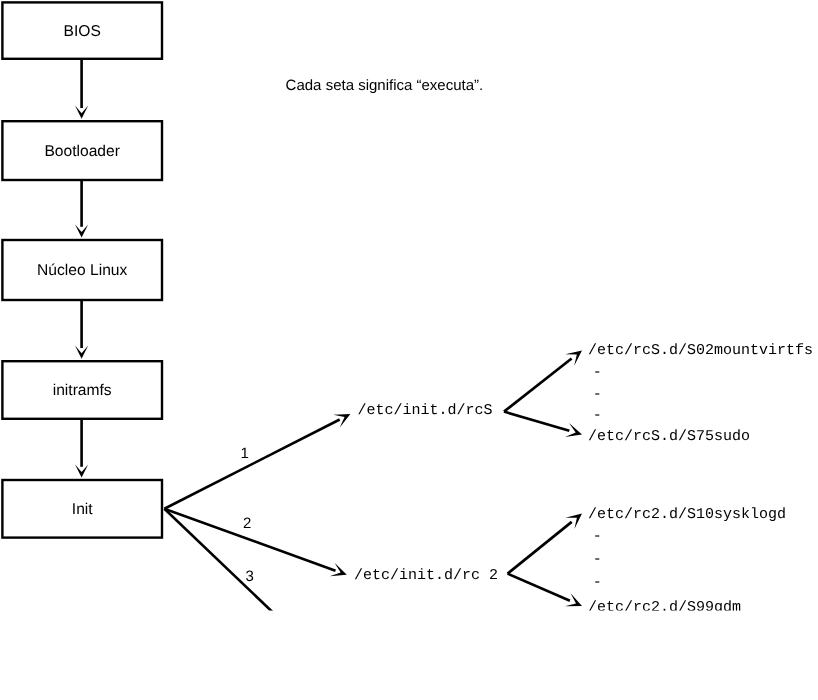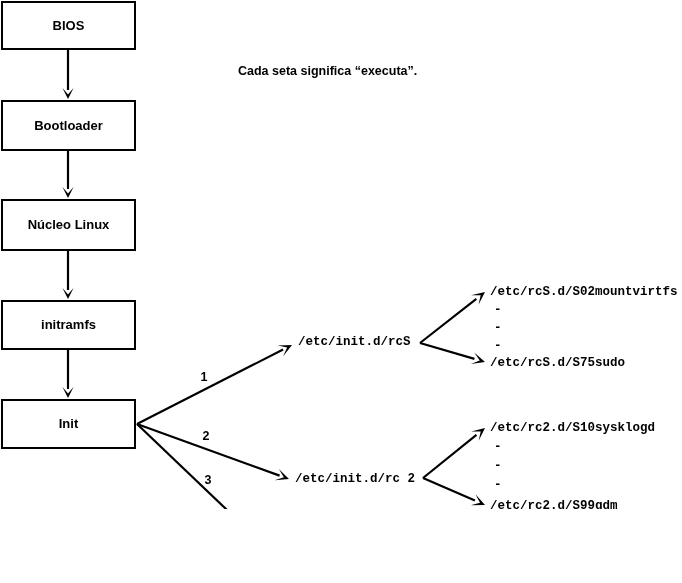--- a/index.html
+++ b/index.html
@@ -10,21 +10,20 @@
   }
   body {
     font-family: "Liberation Sans", sans-serif;
   }
   #diagram-root {
     position: relative;
     width: 682px;
     height: 509px;
     background: #ffffff;
     overflow: hidden;
-    font-weight: bold;
   }
   svg.diagram-canvas {
     position: absolute;
     left: 0;
     top: 0;
     width: 682px;
     height: 583px;
     display: block;
   }
   .box-rect {

